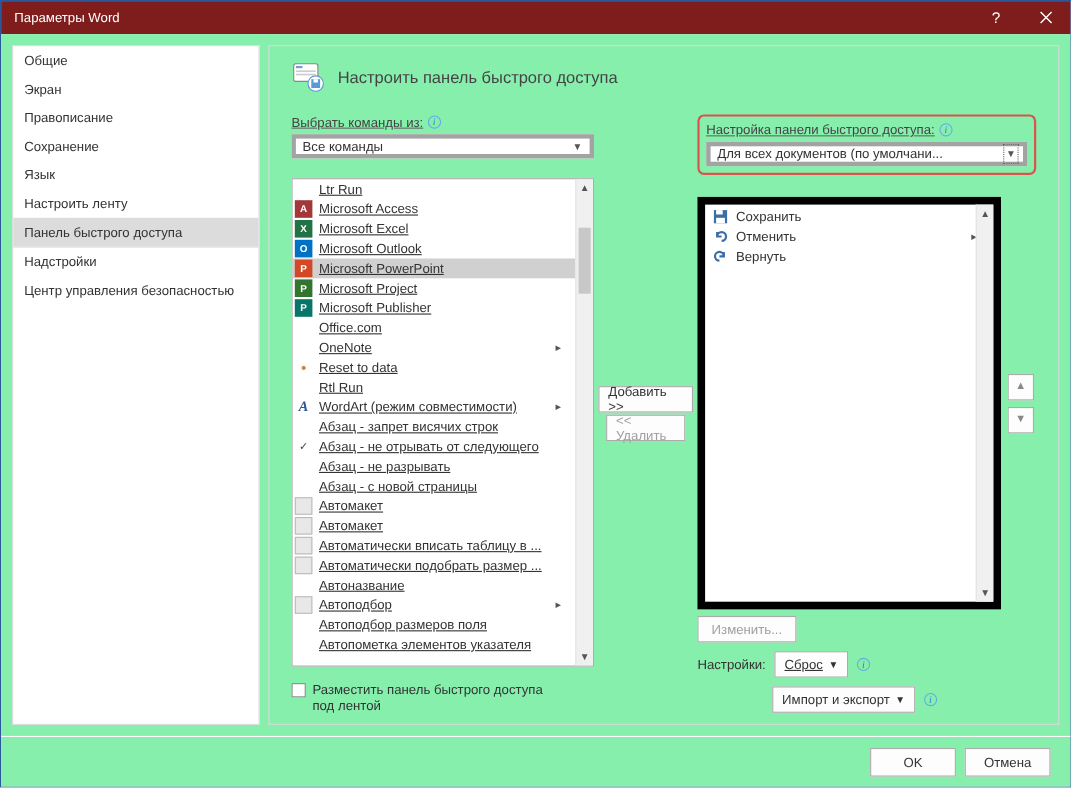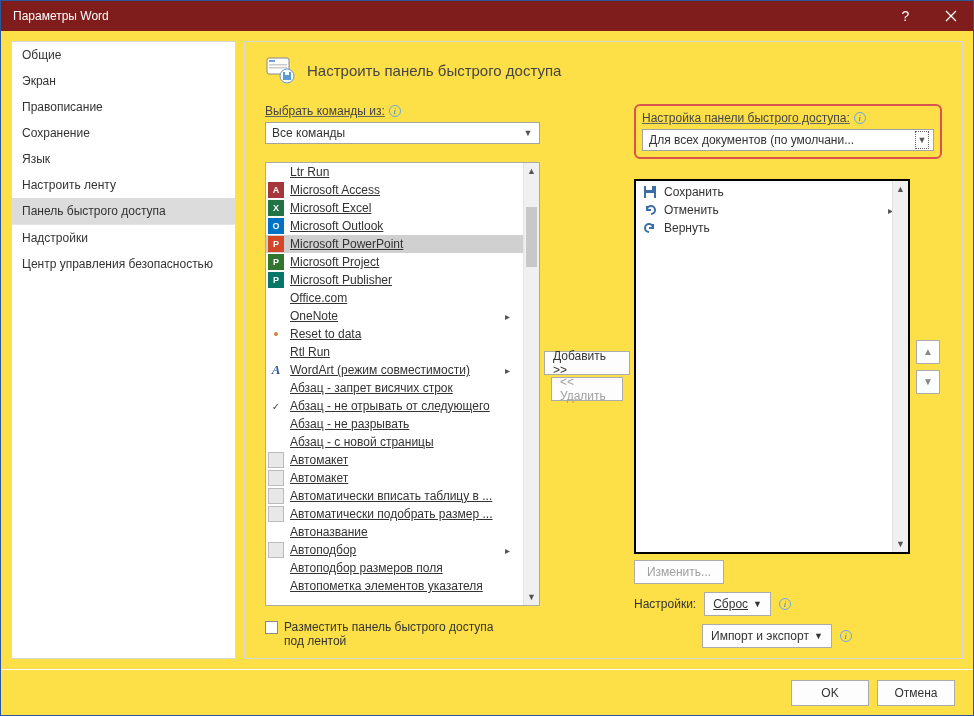--- a/index.html
+++ b/index.html
@@ -4,21 +4,21 @@
 <style>
 * { box-sizing: border-box; margin: 0; padding: 0; }
 body { font-family: "Segoe UI", Tahoma, sans-serif; font-size: 12px; color: #333; background: #fff; }
 
 .window { width: 974px; height: 716px; border: 1px solid #2b579a; display: flex; flex-direction: column; }
 .titlebar { height: 30px; background: #7f1d1d; color: #fff; display: flex; align-items: center; padding-left: 12px; }
 .titlebar-text { flex: 1; font-size: 12px; }
 .titlebar-btns { display: flex; }
 .titlebar-btn { width: 45px; height: 30px; display: flex; align-items: center; justify-content: center; color: #fff; font-size: 14px; }
 
-.body { flex: 1; display: flex; flex-direction: column; background: #fde047; padding: 0; }
+.body { flex: 1; display: flex; flex-direction: column; background: #86efac; padding: 0; }
 .main-row { flex: 1; display: flex; padding: 10px; gap: 8px; }
 
 .sidebar { width: 225px; border: 1px solid #d9d9d9; background: #fff; }
 .sidebar-item { padding: 6px 10px; cursor: default; font-size: 12px; color: #333; }
 .sidebar-item.sep { border-bottom: 1px solid #e6e6e6; }
 .sidebar-item.selected { background: #dcdcdc; }
 
 .content { flex: 1; border: 1px solid #d9d9d9; padding: 12px 20px 10px 20px; display: flex; flex-direction: column; }
 .header-row { display: flex; align-items: center; gap: 10px; margin-bottom: 18px; }
 .header-icon { width: 32px; height: 32px; position: relative; }
@@ -26,21 +26,21 @@
 
 .two-col { display: flex; gap: 0; flex: 1; min-height: 0; }
 .col-left { width: 275px; display: flex; flex-direction: column; }
 .col-mid { width: 94px; display: flex; flex-direction: column; align-items: center; justify-content: center; gap: 2px; }
 .col-right { flex: 1; display: flex; flex-direction: column; }
 
 .label-row { font-size: 12px; color: #444; margin-bottom: 4px; display: flex; align-items: center; gap: 4px; }
 .label-row .u { text-decoration: underline; text-decoration-color: #666; }
 .info-icon { display: inline-flex; width: 12px; height: 12px; border: 1px solid #69a9e8; border-radius: 50%; font-size: 9px; color: #2b7cd3; align-items: center; justify-content: center; font-style: italic; font-family: serif; }
 
-.combo { height: 22px; border: 1px solid #a3a3a3; background: #fff; display: flex; align-items: center; padding: 0 4px 0 6px; font-size: 12px; color: #333; }
+.combo { height: 22px; border: 4px solid #a3a3a3; background: #fff; display: flex; align-items: center; padding: 0 4px 0 6px; font-size: 12px; color: #333; }
 .combo .txt { flex: 1; white-space: nowrap; overflow: hidden; }
 .combo .arrow { width: 14px; text-align: center; color: #555; font-size: 9px; }
 
 .listbox { flex: 1; border: 1px solid #ababab; background: #fff; overflow: hidden; margin-top: 18px; position: relative; }
 .list-inner { position: absolute; inset: 0 16px 0 0; overflow: hidden; }
 .list-item { display: flex; align-items: center; height: 18px; padding: 0 4px 0 2px; font-size: 12px; }
 .list-item.sel { background: #d0d0d0; }
 .li-icon { width: 16px; height: 16px; margin-right: 6px; display: flex; align-items: center; justify-content: center; font-size: 10px; }
 .li-text { flex: 1; white-space: nowrap; overflow: hidden; text-decoration: underline; }
 .li-sub { width: 14px; color: #555; font-size: 10px; }
@@ -48,21 +48,21 @@
 .scroll-arrow { height: 16px; display: flex; align-items: center; justify-content: center; font-size: 9px; color: #555; }
 .scroll-thumb { position: absolute; left: 2px; right: 2px; background: #c8c8c8; }
 
 .btn { height: 24px; border: 1px solid #ababab; background: #fdfdfd; font-size: 12px; padding: 0 8px; display: inline-flex; align-items: center; justify-content: center; min-width: 72px; }
 .btn.disabled { color: #a0a0a0; }
 .btn .arrow { margin-left: 5px; font-size: 9px; }
 
 .highlight-box { border: 2px solid #d9534f; border-radius: 6px; padding: 5px 6px 6px 6px; margin-bottom: 20px; }
 .highlight-box .combo .arrow { border: 1px dotted #666; height: 18px; display: flex; align-items: center; justify-content: center; }
 
-.right-list { flex: 1; border: 2px solid #000000; background: #fff; position: relative; margin-top: 0px; }
+.right-list { flex: 1; border: 7px solid #000000; background: #fff; position: relative; margin-top: 0px; }
 .qat-item { display: flex; align-items: center; height: 18px; padding: 2px 6px; font-size: 12px; }
 .qat-icon { width: 16px; height: 16px; margin-right: 6px; display: flex; align-items: center; justify-content: center; }
 .qat-sub { width: 14px; color: #555; font-size: 10px; }
 
 .move-btns { width: 26px; display: flex; flex-direction: column; gap: 6px; margin-left: 6px; justify-content: center; }
 .move-btn { width: 24px; height: 24px; border: 1px solid #ababab; background: #fdfdfd; display: flex; align-items: center; justify-content: center; font-size: 10px; color: #888; }
 
 .right-bottom { display: flex; flex-direction: column; gap: 8px; margin-top: 6px; }
 .settings-row { display: flex; align-items: center; gap: 8px; }
 .settings-row .lbl { font-size: 12px; }

